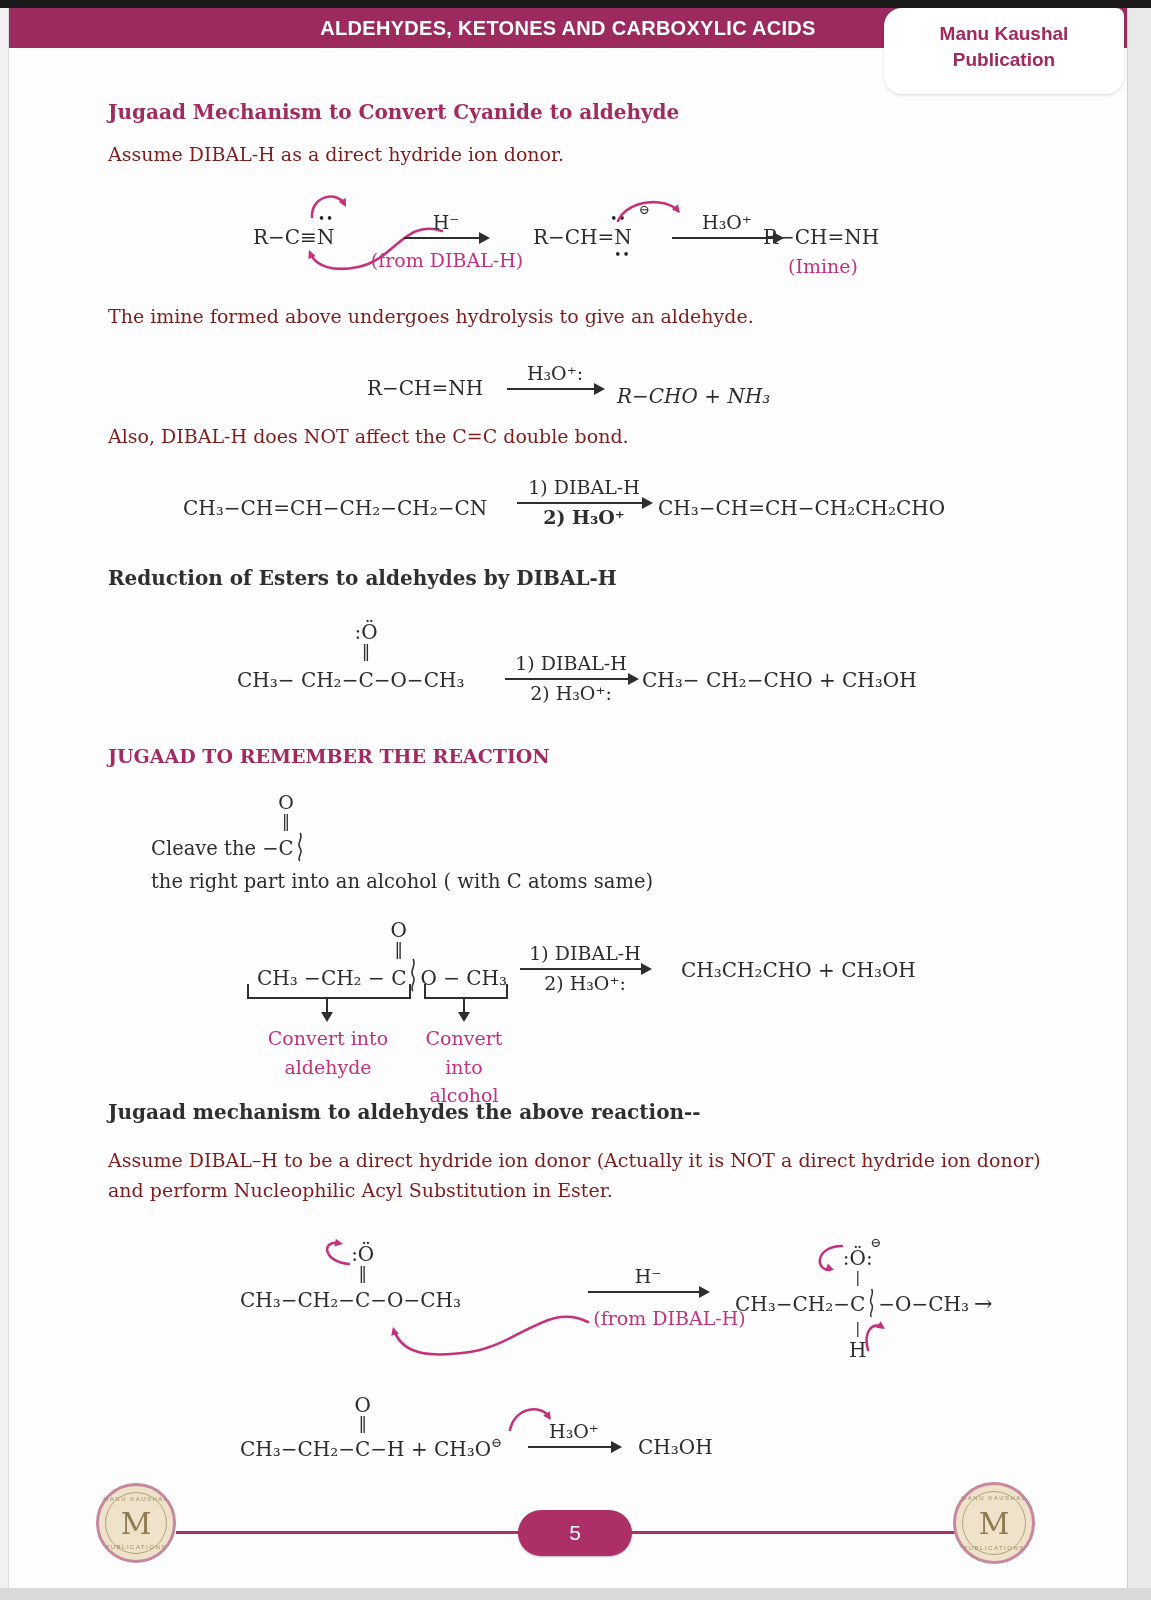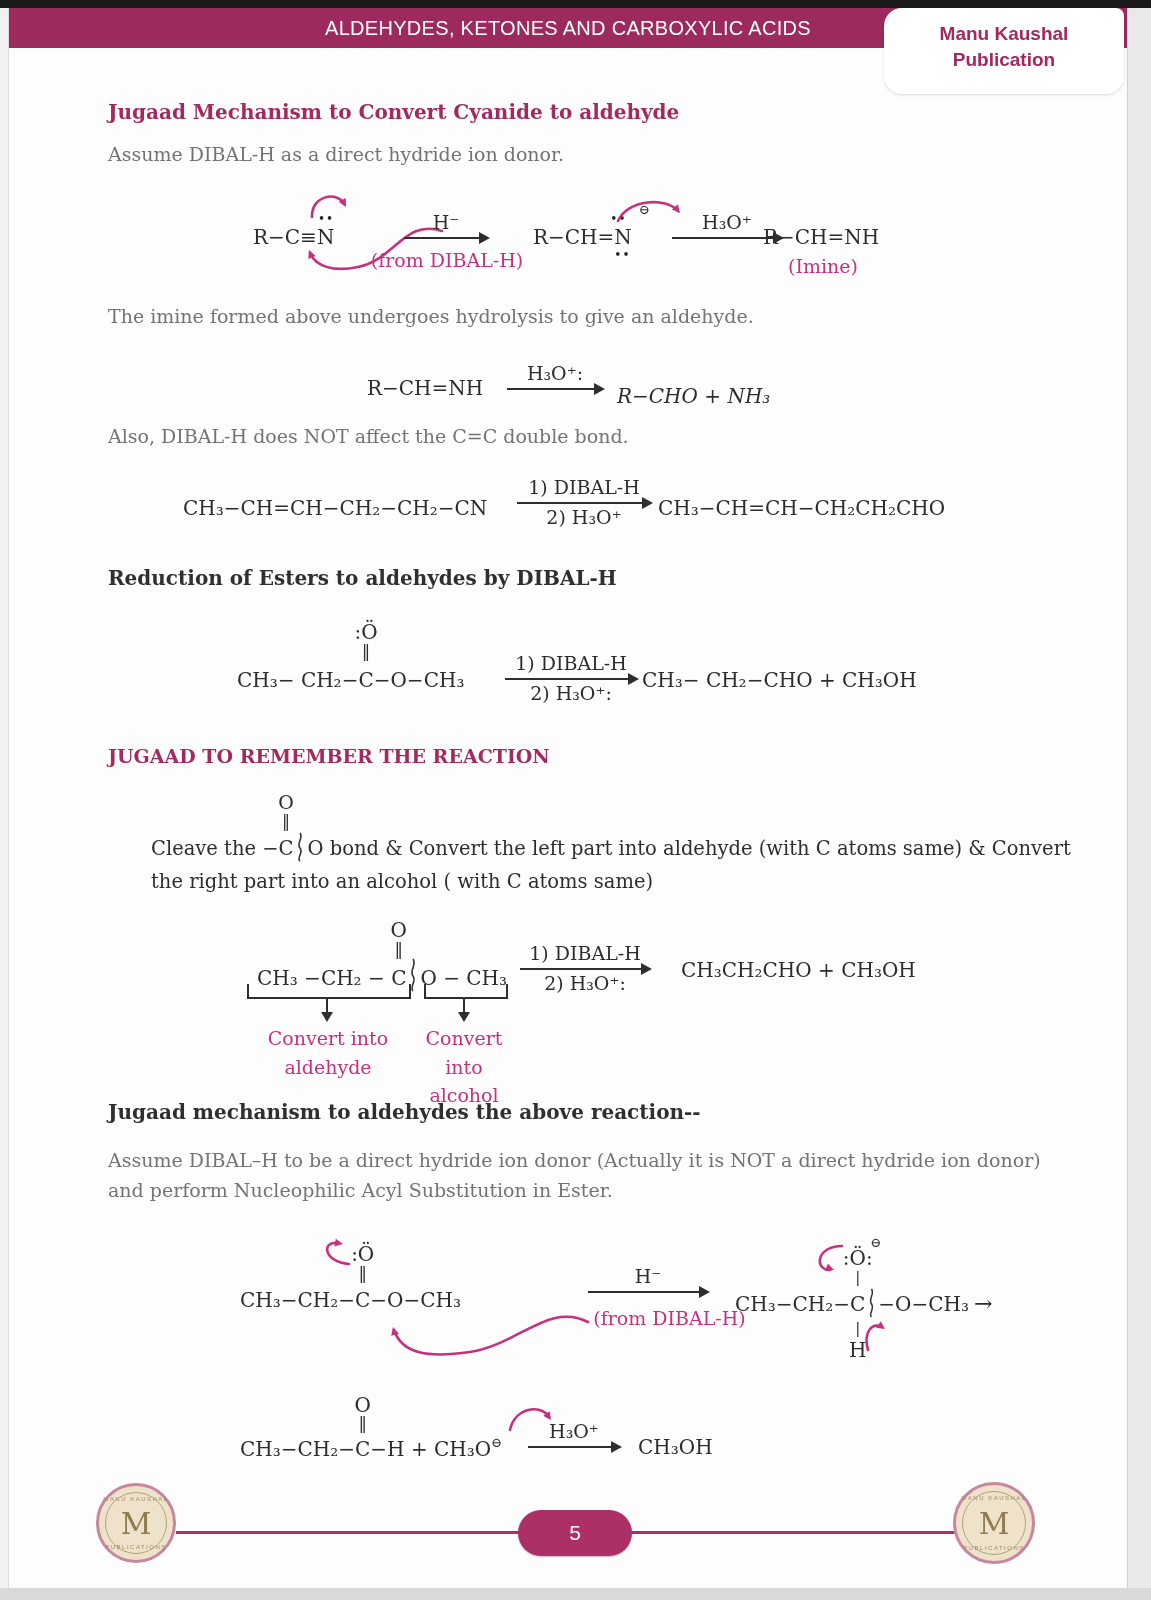--- a/index.html
+++ b/index.html
@@ -6,29 +6,29 @@
   .page{position:relative;width:1151px;height:1600px;background:#fdfdfd;overflow:hidden;
         font-family:"DejaVu Serif",serif;color:#2d2d2d;}
   
   .edge-top{position:absolute;left:0;top:0;width:100%;height:8px;background:#1a1a1a;z-index:9;}
   .edge-right{position:absolute;right:0;top:0;width:23px;height:100%;background:#e9e9e9;border-left:1px solid #cfcfcf;z-index:8;}
   .edge-left{position:absolute;left:0;top:0;width:8px;height:100%;background:#f1f1f1;border-right:1px solid #ddd;z-index:8;}
   .edge-bottom{position:absolute;left:0;bottom:0;width:100%;height:12px;background:#d9d9d9;z-index:10;}
   
   .header-bar{position:absolute;left:8px;top:8px;width:1120px;height:40px;background:#9c2a5f;
               display:flex;align-items:center;justify-content:center;z-index:6;}
-  .header-bar .title{color:#fff;font-family:"Liberation Sans",sans-serif;font-weight:normal;font-size:20px;letter-spacing:.3px;}
+  .header-bar .title{color:#fff;font-family:"Liberation Sans",sans-serif;font-weight:bold;font-size:20px;letter-spacing:.3px;}
   .pub-box{position:absolute;left:884px;top:8px;width:240px;height:86px;background:#fff;
            border-radius:18px 8px 18px 18px;z-index:7;display:flex;flex-direction:column;align-items:center;
            padding-top:13px;box-sizing:border-box;box-shadow:0 1px 3px rgba(0,0,0,.15);}
   .pub-box span{color:#a2285f;font-family:"Liberation Sans",sans-serif;font-weight:bold;font-size:19px;line-height:1.35;}
   
   .h-mag{position:absolute;left:108px;color:#a32a5e;font-size:20px;font-weight:bold;white-space:nowrap;}
   .h-blk{position:absolute;left:108px;color:#2f2f2f;font-size:20px;font-weight:bold;white-space:nowrap;}
-  .body-text{position:absolute;left:108px;font-size:19px;color:#737373;}
+  .body-text{position:absolute;left:108px;font-size:19px;color:#7f1d1d;}
   
   .rxn{position:absolute;left:0;width:1151px;}
   .f{position:absolute;font-size:20px;color:#2d2d2d;white-space:nowrap;}
   .catom{position:relative;display:inline-block;}
   .stk{position:absolute;left:50%;transform:translateX(-50%);text-align:center;white-space:nowrap;line-height:1;}
   .natom{position:relative;display:inline-block;}
   .dots{position:absolute;font-size:12px;letter-spacing:1px;color:#222;line-height:1;}
   .chg{position:absolute;font-size:13px;color:#2d2d2d;line-height:1;}
   .note{position:absolute;text-align:center;font-size:19px;color:#c5317e;white-space:nowrap;}
   .harrow{position:absolute;display:flex;flex-direction:column;align-items:center;}
@@ -118,21 +118,21 @@
     <span class="f" style="left:617px;top:34px;font-style:italic;">R−CHO + NH₃</span>
   </div>
 
   <div class="body-text" style="top:425px;">Also, DIBAL-H does NOT affect the C=C double bond.</div>
 
   <div class="rxn" style="top:468px;height:85px;">
     <span class="f" style="left:183px;top:28px;">CH₃−CH=CH−CH₂−CH₂−CN</span>
     <div class="harrow" style="left:517px;top:6px;width:134px;">
       <span class="lbl">1) DIBAL-H</span>
       <div class="ln"></div>
-      <span class="lbl" style="align-items:flex-start;">2) H₃O⁺</span>
+      <span class="lbl" style="align-items:flex-start;font-weight:bold;">2) H₃O⁺</span>
     </div>
     <span class="f" style="left:658px;top:28px;">CH₃−CH=CH−CH₂CH₂CHO</span>
   </div>
 
   <div class="h-blk" style="top:566px;">Reduction of Esters to aldehydes by DIBAL-H</div>
 
   <div class="rxn" style="top:606px;height:115px;">
     <span class="f" style="left:237px;top:62px;">
       <span>CH₃− CH₂−</span><span class="catom"><span>C</span><span class="stk" style="top:-46px;font-size:20px;">:Ö</span><span class="stk" style="top:-25px;font-size:17px;">‖</span></span><span>−O−CH₃</span>
     </span>
@@ -143,21 +143,21 @@
     </div>
     <span class="f" style="left:642px;top:62px;">CH₃− CH₂−CHO + CH₃OH</span>
   </div>
 
   <div class="h-mag" style="top:745px;font-size:19px;">JUGAAD TO REMEMBER THE REACTION</div>
 
   <div class="rxn" style="top:790px;height:110px;">
     <span class="f" style="left:151px;top:42px;font-size:19.5px;">
       <span>Cleave the −</span><span class="catom"><span>C</span><span class="stk" style="top:-44px;font-size:19px;">O</span><span class="stk" style="top:-23px;font-size:16px;">‖</span></span><svg class="cleave" width="10" height="30">
           <path d="M5,1 C9,6 1,11 5,16 C9,21 1,26 5,29" stroke="#333" stroke-width="1.6" fill="none"></path>
-        </svg><span>O bond &amp; Convert the left part into aldehyde (with C atoms same) &amp; Convert</span>
+        </svg>
     </span>
     <span class="f" style="left:151px;top:80px;font-size:19.5px;">the right part into an alcohol ( with C atoms same)</span>
   </div>
 
   <div class="rxn" style="top:900px;height:200px;">
     <span class="f" style="left:257px;top:58px;">
       <span>CH₃ −CH₂ − </span><span class="catom"><span>C</span><span class="stk" style="top:-46px;font-size:20px;">O</span><span class="stk" style="top:-25px;font-size:17px;">‖</span></span><svg class="cleave" width="10" height="34">
           <path d="M5,1 C9,7 1,13 5,18 C9,23 1,29 5,33" stroke="#333" stroke-width="1.6" fill="none"></path>
         </svg><span>O − CH₃</span>
     </span>

